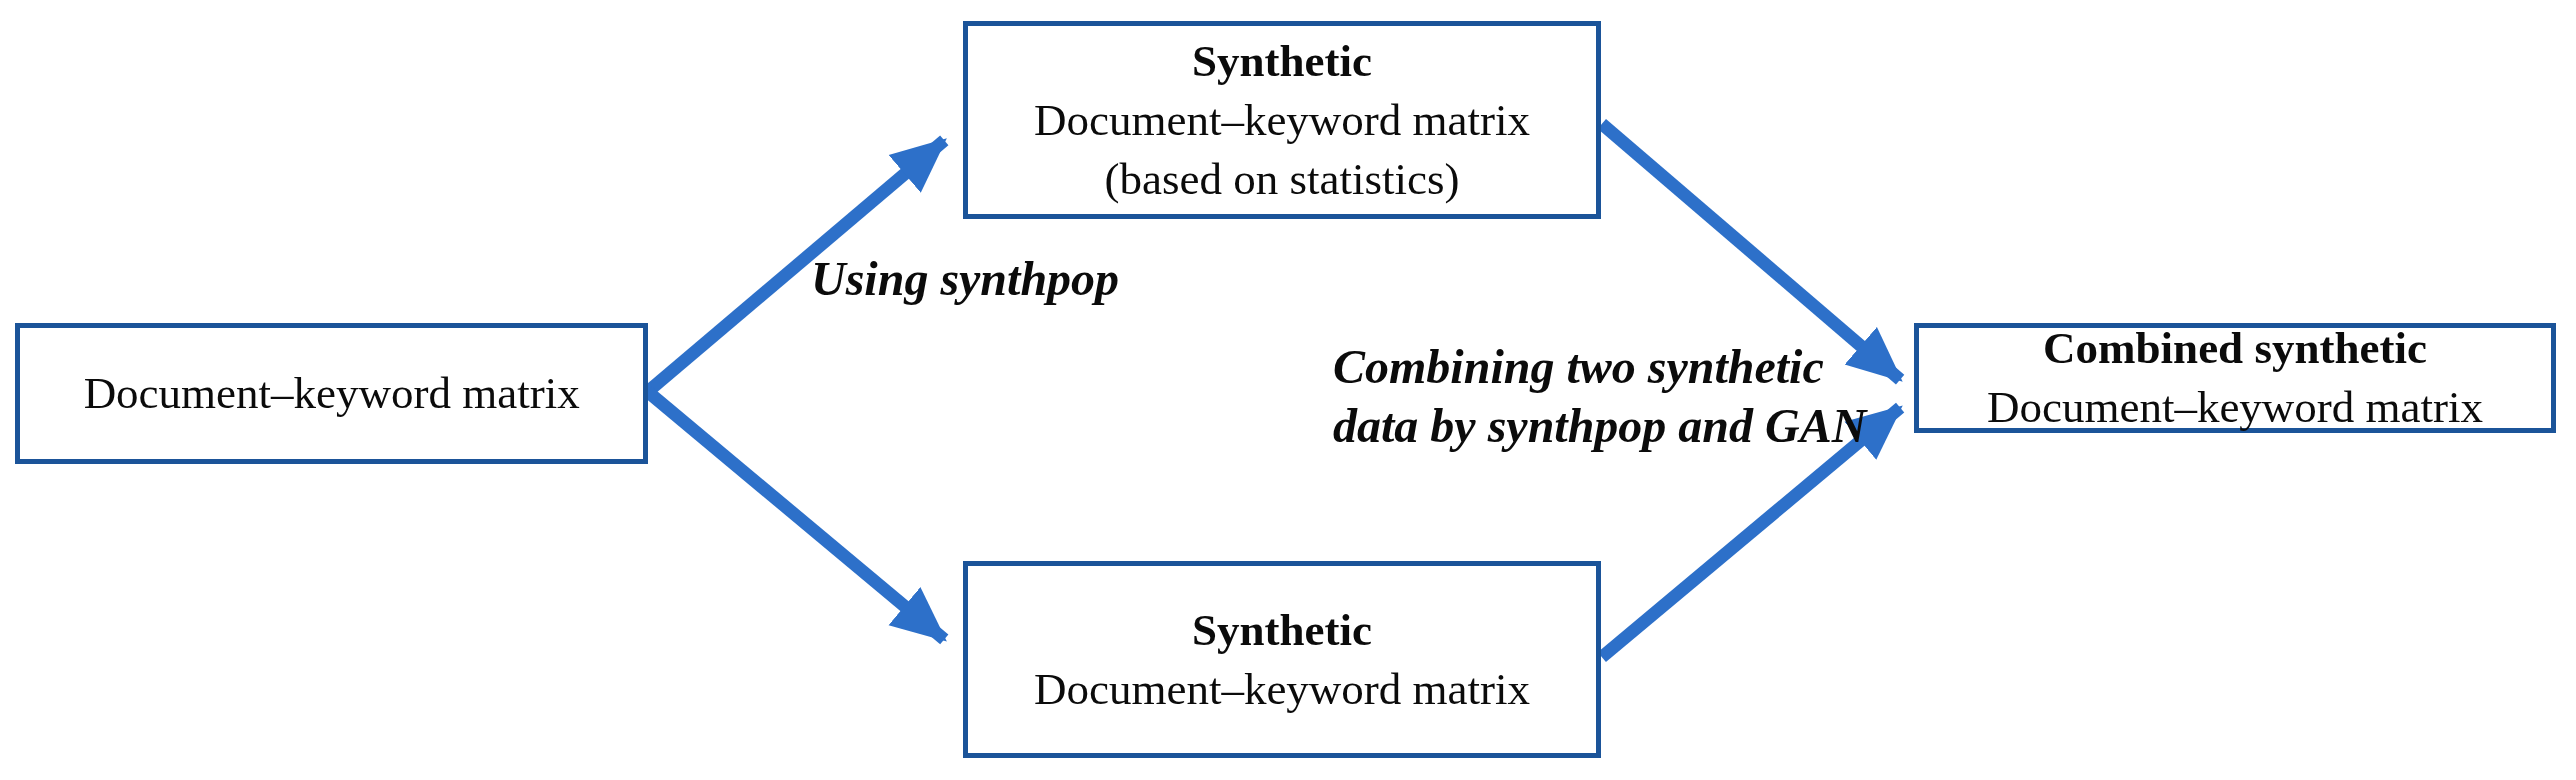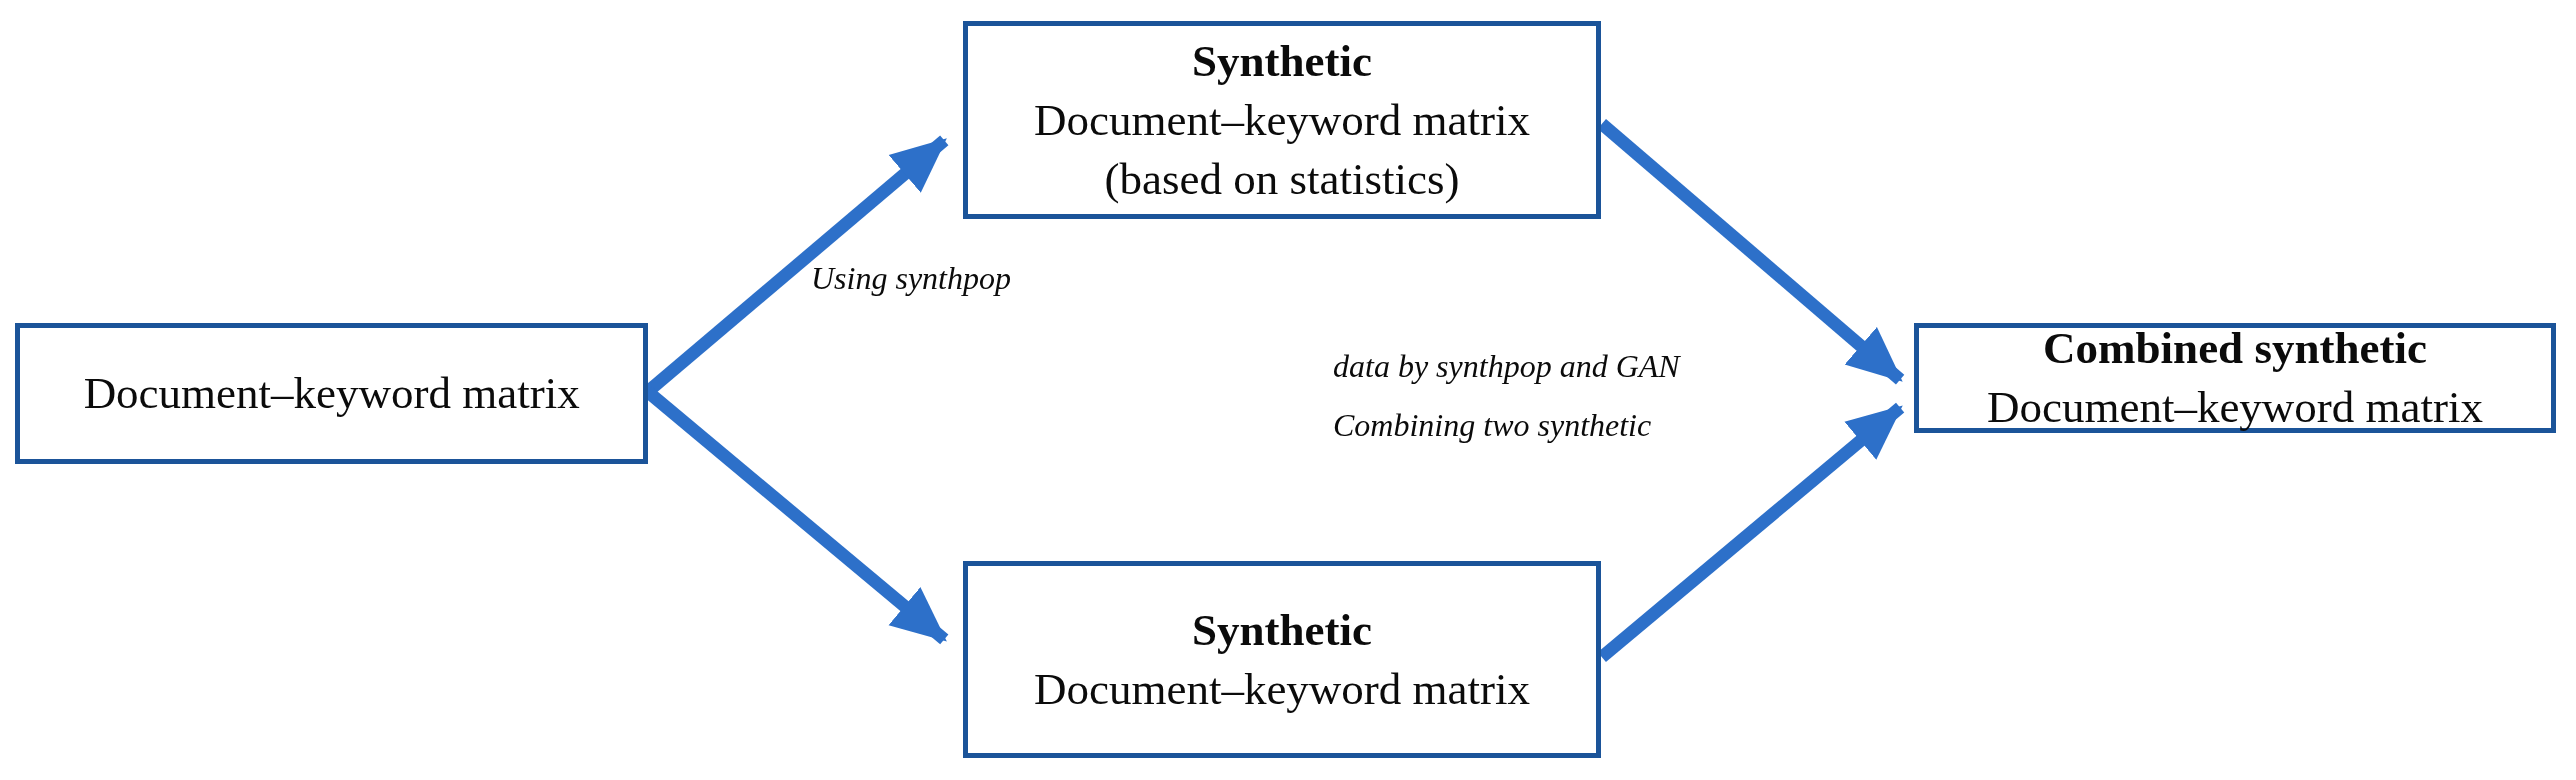--- a/index.html
+++ b/index.html
@@ -39,23 +39,24 @@
     text-align: center;
     font-size: 45px;
     line-height: 59px;
     white-space: nowrap;
   }
   .node .title { font-weight: bold; }
   .node .note b { font-weight: normal; }
   .edge-label {
     position: absolute;
     font-style: italic;
-    font-size: 32px;
+    font-size: 48px;
     line-height: 59px;
     white-space: nowrap;
+    font-weight: bold;
   }
   
   #node-original  { left: 15.2px;   top: 323px; width: 633px; height: 141px; }
   #node-stats     { left: 963px; top: 21.3px;  width: 638px; height: 198px; }
   #node-ml        { left: 963px; top: 561px; width: 638px; height: 197px; }
   #node-combined  { left: 1914px; top: 323px; width: 642px; height: 110px; }
   
   #label-synthpop  { left: 811px; top: 249px; }
   #label-gan       { left: 811px; top: 454px; }
   #label-combining { left: 1333px; top: 337px; }
@@ -94,18 +95,18 @@
 
   <div class="node" id="node-combined">
     <div class="title">Combined synthetic</div>
     <div class="sub">Document–keyword matrix</div>
   </div>
 
   <div class="edge-label" id="label-synthpop">Using synthpop</div>
 
 
   <div class="edge-label" id="label-combining">
+    <div>Combining two synthetic</div>
     <div>data by synthpop and GAN</div>
-    <div>Combining two synthetic</div>
   </div>
 
 </div>
 
 
 </body></html>

